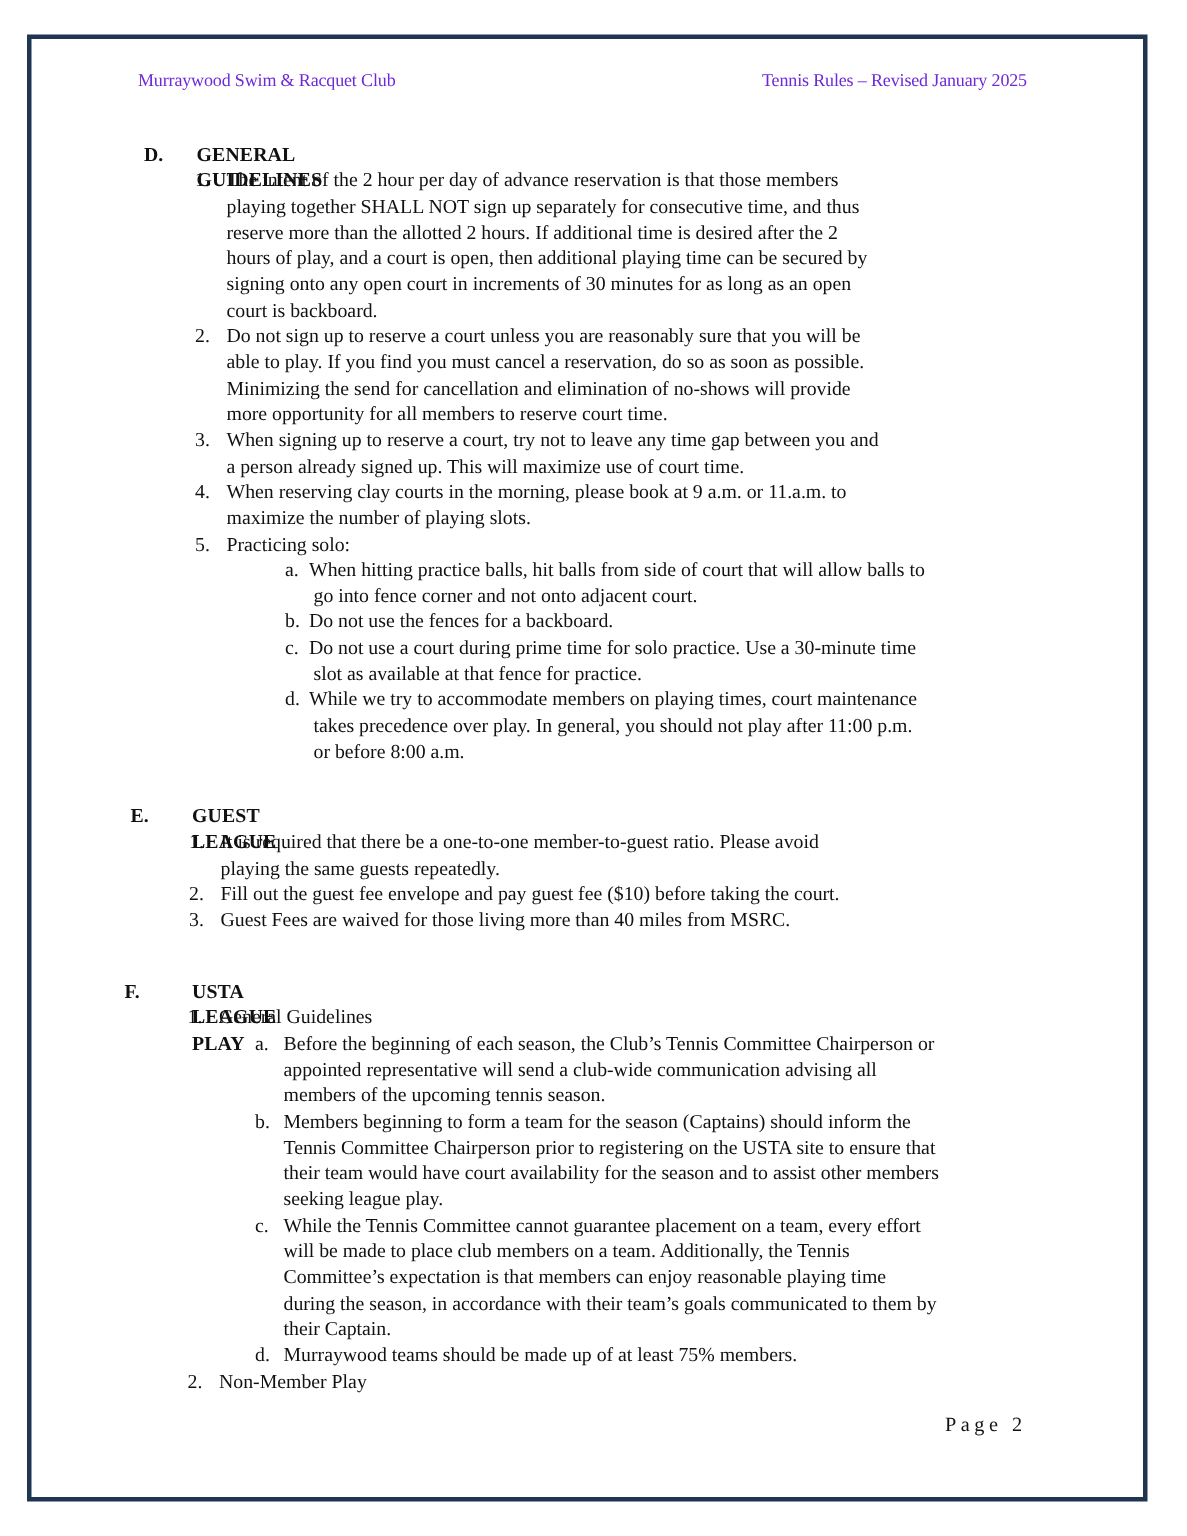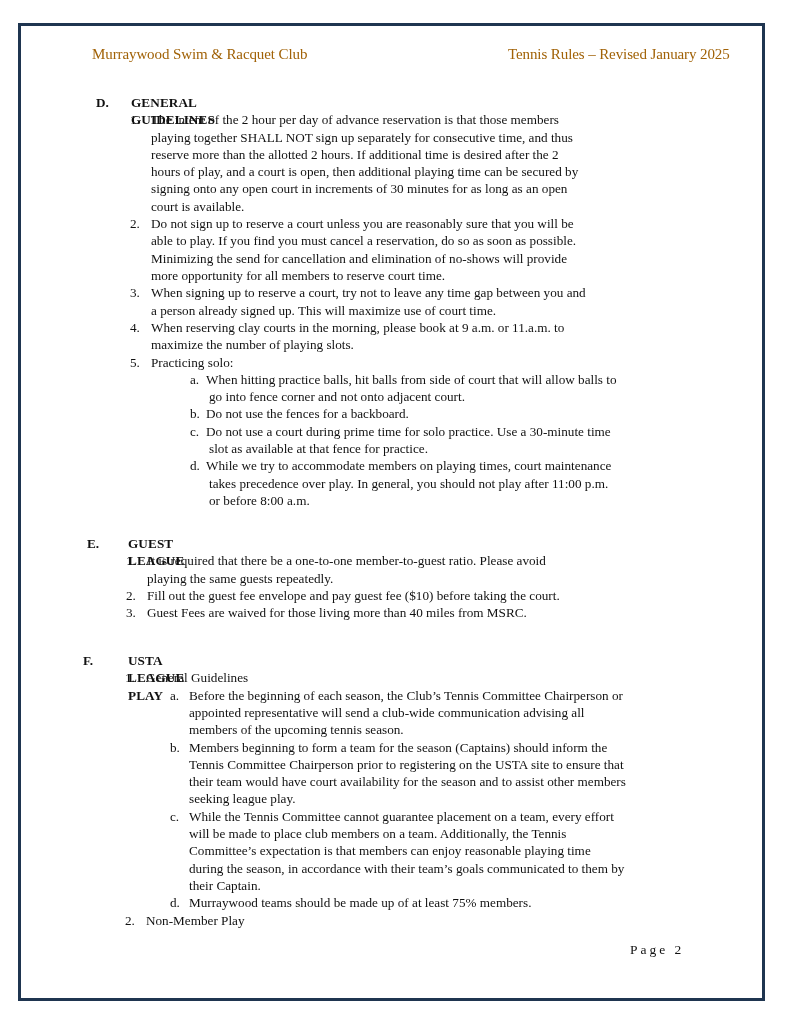--- a/index.html
+++ b/index.html
@@ -1,20 +1,20 @@
 <!DOCTYPE html>
 <html><head>
 <meta charset="utf-8">
 <style>
   html, body { margin:0; padding:0; background:#ffffff; }
   body { width:791px; height:1024px; position:relative; overflow:hidden;
          font-family:"Liberation Serif", "DejaVu Serif", serif; color:#111; }
   .frame { position:absolute; left:18px; top:23px; width:741px; height:972px;
            border:3px solid #1f3550; box-sizing:content-box; }
-  .hdr { position:absolute; top:46px; font-size:15px; letter-spacing:-0.1px; color:#a16207; }
+  .hdr { position:absolute; top:46px; font-size:12px; letter-spacing:-0.1px; color:#6d28d9; }
   .hdr-left { left:92px; }
   .hdr-right { left:508px; }
   .sec { position:absolute; font-size:13.2px; line-height:17.3px; }
   .sec-head { position:relative; height:17px; }
   .sec-letter { position:absolute; font-weight:bold; }
   .sec-title { position:absolute; font-weight:bold; letter-spacing:0.1px; }
   .item { position:relative; }
   .num { position:absolute; }
   .txt { display:block; }
   .page-num { position:absolute; left:630px; top:942px; font-size:13.5px; letter-spacing:3px;text-align:center; }
@@ -32,21 +32,21 @@
       <span class="sec-letter" style="left: 0px;">D.</span>
       <span class="sec-title" style="left: 35px;">GENERAL GUIDELINES</span>
     </div>
     <div class="item" style="position: absolute; left: 0px; top: 17.3px; width: 600px;">
       <span class="num" style="left: 34px; top: 0px;">1.</span>
       <span class="txt" style="position: absolute; left: 55px; top: 0px; white-space: nowrap;">The intent of the 2 hour per day of advance reservation is that those members</span>
       <span class="txt" style="position: absolute; left: 55px; top: 17.3px; white-space: nowrap;">playing together SHALL NOT sign up separately for consecutive time, and thus</span>
       <span class="txt" style="position: absolute; left: 55px; top: 34.6px; white-space: nowrap;">reserve more than the allotted 2 hours. If additional time is desired after the 2</span>
       <span class="txt" style="position: absolute; left: 55px; top: 51.9px; white-space: nowrap;">hours of play, and a court is open, then additional playing time can be secured by</span>
       <span class="txt" style="position: absolute; left: 55px; top: 69.2px; white-space: nowrap;">signing onto any open court in increments of 30 minutes for as long as an open</span>
-      <span class="txt" style="position: absolute; left: 55px; top: 86.5px; white-space: nowrap;">court is available.</span>
+      <span class="txt" style="position: absolute; left: 55px; top: 86.5px; white-space: nowrap;">court is backboard.</span>
     </div>
     <div class="item" style="position: absolute; left: 0px; top: 121.1px; width: 600px;">
       <span class="num" style="left: 34px; top: 0px;">2.</span>
       <span class="txt" style="position: absolute; left: 55px; top: 0px; white-space: nowrap;">Do not sign up to reserve a court unless you are reasonably sure that you will be</span>
       <span class="txt" style="position: absolute; left: 55px; top: 17.3px; white-space: nowrap;">able to play. If you find you must cancel a reservation, do so as soon as possible.</span>
       <span class="txt" style="position: absolute; left: 55px; top: 34.6px; white-space: nowrap;">Minimizing the send for cancellation and elimination of no-shows will provide</span>
       <span class="txt" style="position: absolute; left: 55px; top: 51.9px; white-space: nowrap;">more opportunity for all members to reserve court time.</span>
     </div>
     <div class="item" style="position: absolute; left: 0px; top: 190.3px; width: 600px;">
       <span class="num" style="left: 34px; top: 0px;">3.</span>

